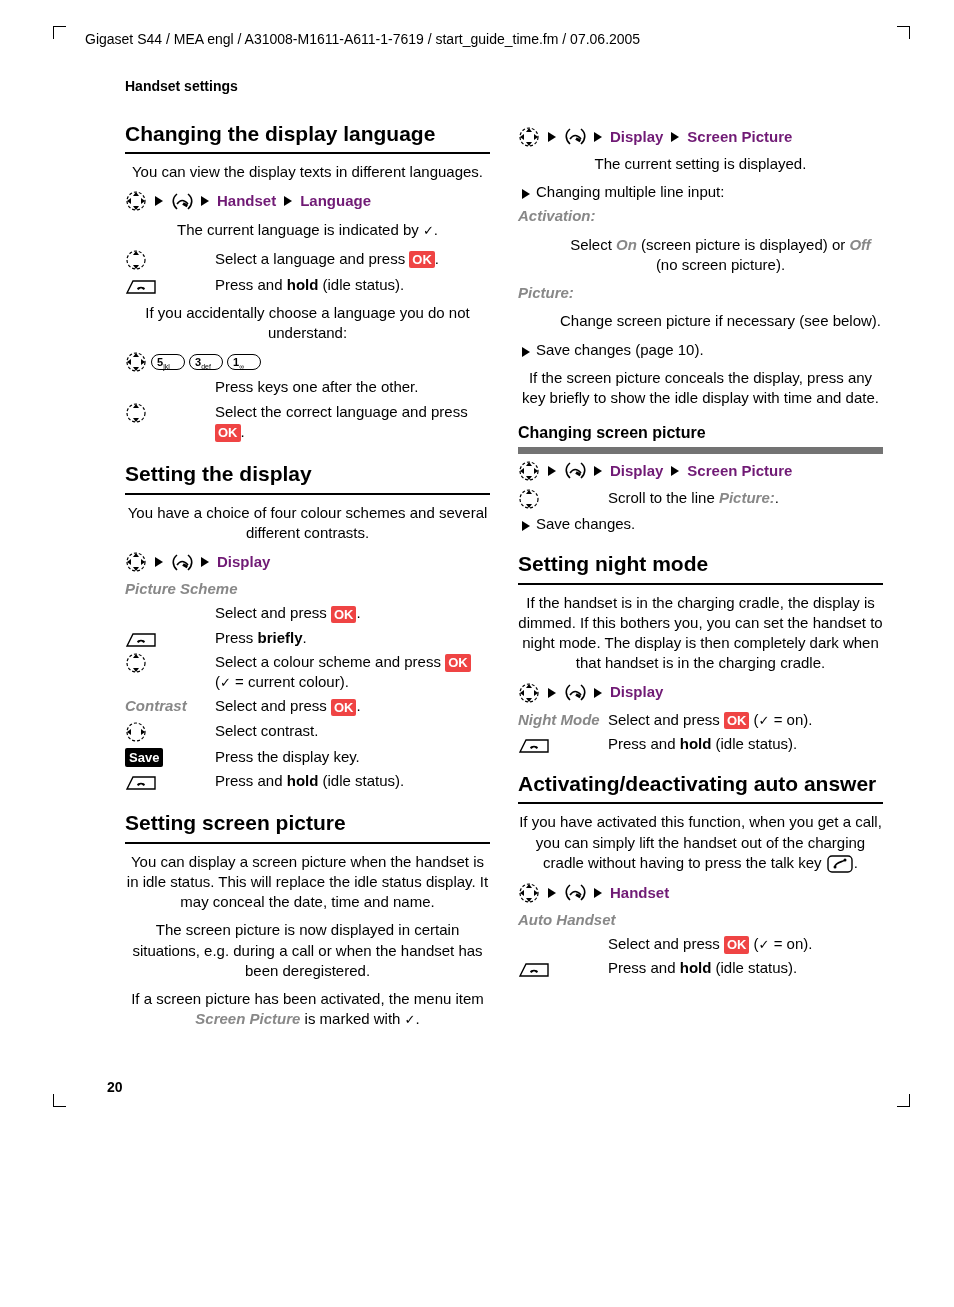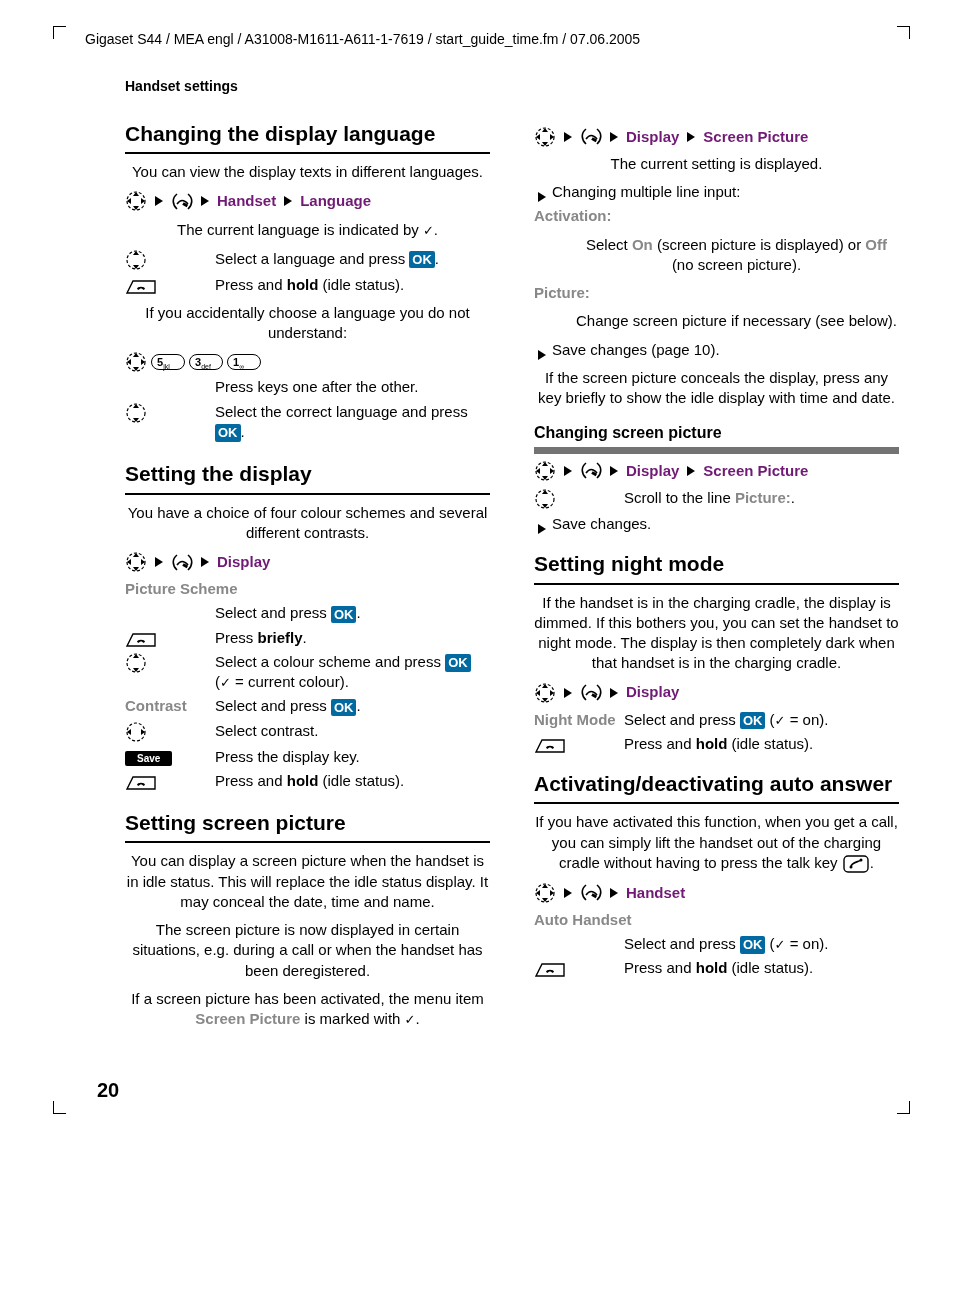--- a/index.html
+++ b/index.html
@@ -25,21 +25,21 @@
     margin-left: 10px;
   }
   .section-title {
     font-weight: bold;
     font-size: 14px;
     margin-left: 50px;
     margin-bottom: 24px;
   }
   .cols {
     display: flex;
-    gap: 44px;
+    gap: 28px;
     margin-left: 50px;
   }
   .col { width: 365px; }
   h2 {
     font-size: 21px;
     font-weight: bold;
     margin: 0 0 2px 0;
     border-bottom: 2px solid #000;
     padding-bottom: 4px;
   }
@@ -75,58 +75,58 @@
     align-items: flex-start;
     margin: 4px 0;
   }
   .row .iconcell {
     width: 90px;
     flex-shrink: 0;
   }
   .row .txt { flex: 1; }
   .ok-badge {
     display: inline-block;
-    background: #0369a1;
+    background: #ef4444;
     color: #fff;
     font-weight: bold;
     font-size: 13px;
     padding: 0 3px;
     border-radius: 2px;
     vertical-align: middle;
   }
   .save-badge {
     display: inline-block;
     background: #000;
     color: #fff;
     font-weight: bold;
-    font-size: 10px;
-    padding: 1px 12px;
+    font-size: 13px;
+    padding: 1px 4px;
     border-radius: 2px;
   }
-  .grey-bold { color: #888; font-weight: bold; }
-  .bullet-line { display: flex; align-items: flex-end; margin: 4px 0; }
+  .grey-bold { color: #888; font-weight: bold; font-style: italic; }
+  .bullet-line { display: flex; align-items: center; margin: 4px 0; }
   .bullet-line .tri { margin-top: 4px; margin-right: 6px; }
   .keybtn {
     display: inline-block;
     border: 1.2px solid #000;
     border-radius: 8px;
     padding: 0 5px;
     font-size: 11px;
     min-width: 22px;
     text-align: left;
     vertical-align: middle;
     line-height: 14px;
     height: 14px;
   }
   .check { font-size: 13px; }
   .pagenum {
     margin-top: 40px;
-    margin-left: 22px;
-    font-weight: bold;
-    font-size: 20px;
+    margin-left: 32px;
+    font-weight: bold;
+    font-size: 14px;
   }
   svg.nav { vertical-align: middle; }
   svg.hangup { vertical-align: middle; }
   svg.settings { vertical-align: middle; }
   svg.talk { vertical-align: middle; }
   .indent { margin-left: 40px; }
 </style>
 </head>
 <body>
 

